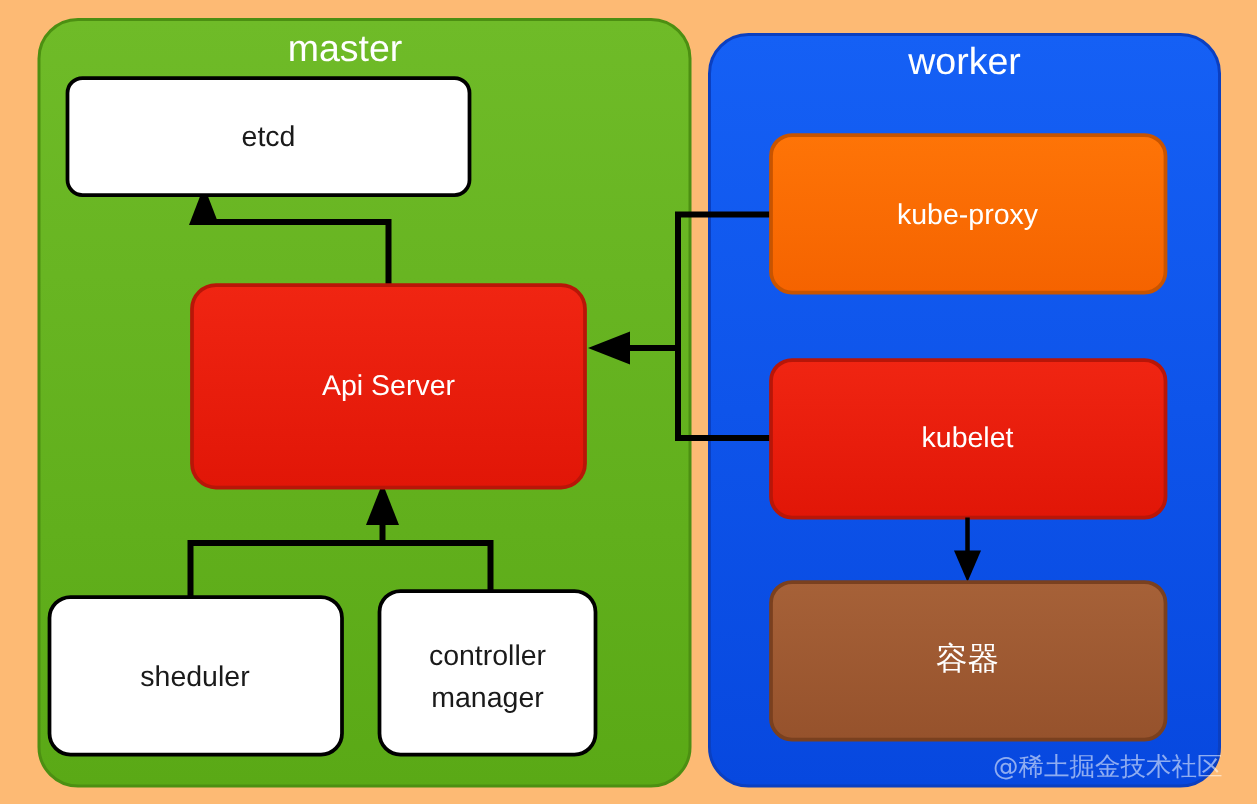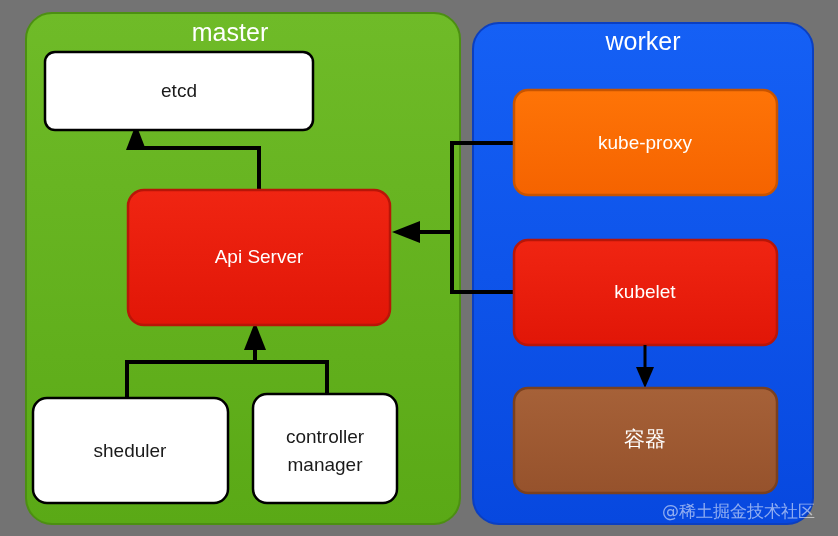--- a/index.html
+++ b/index.html
@@ -10,21 +10,21 @@
   body {
     width: 838px;
     height: 536px;
     font-family: "Liberation Sans", sans-serif;
     overflow: hidden;
   }
   #diagram-root {
     position: relative;
     width: 838px;
     height: 536px;
-    background: #737373;
+    background: #fdba74;
   }
   svg.canvas {
     position: absolute;
     top: 0;
     left: 0;
     width: 838px;
     height: 536px;
     display: block;
   }
   .panel-title {

